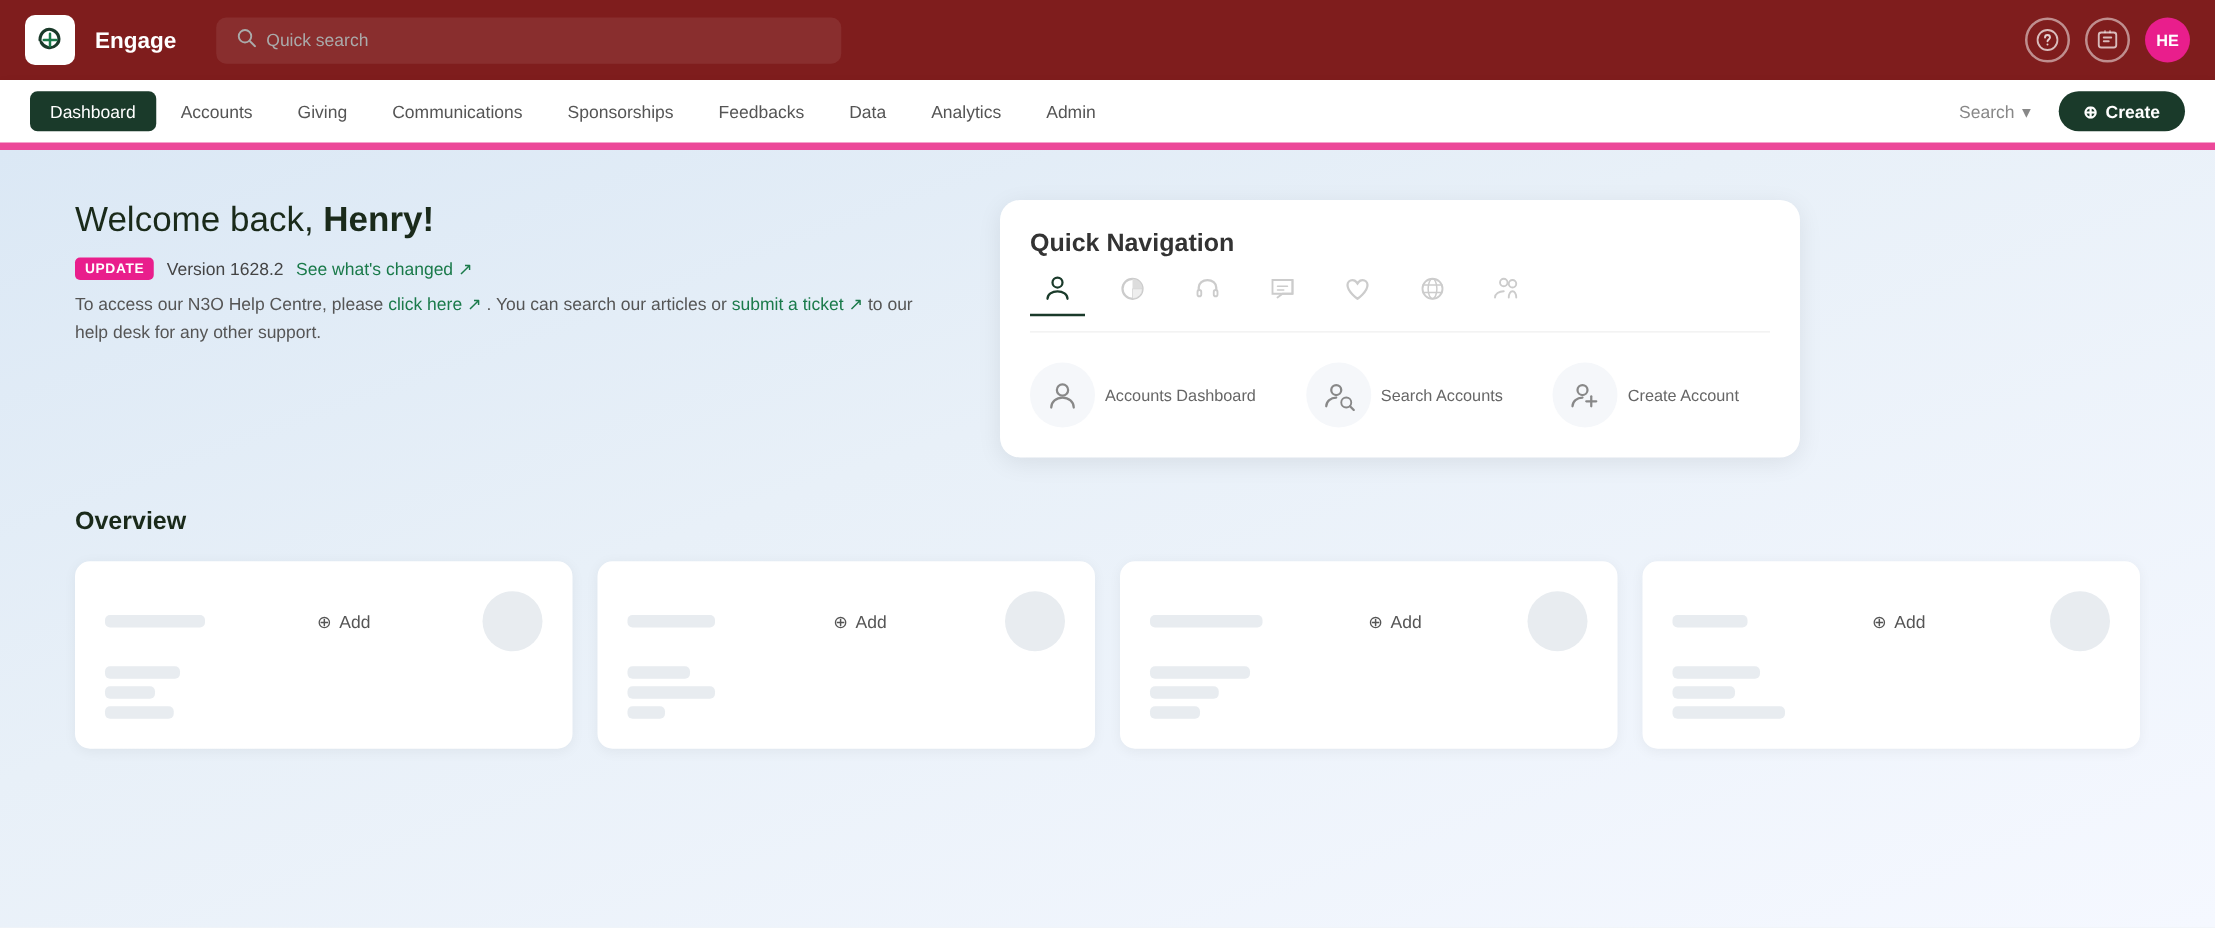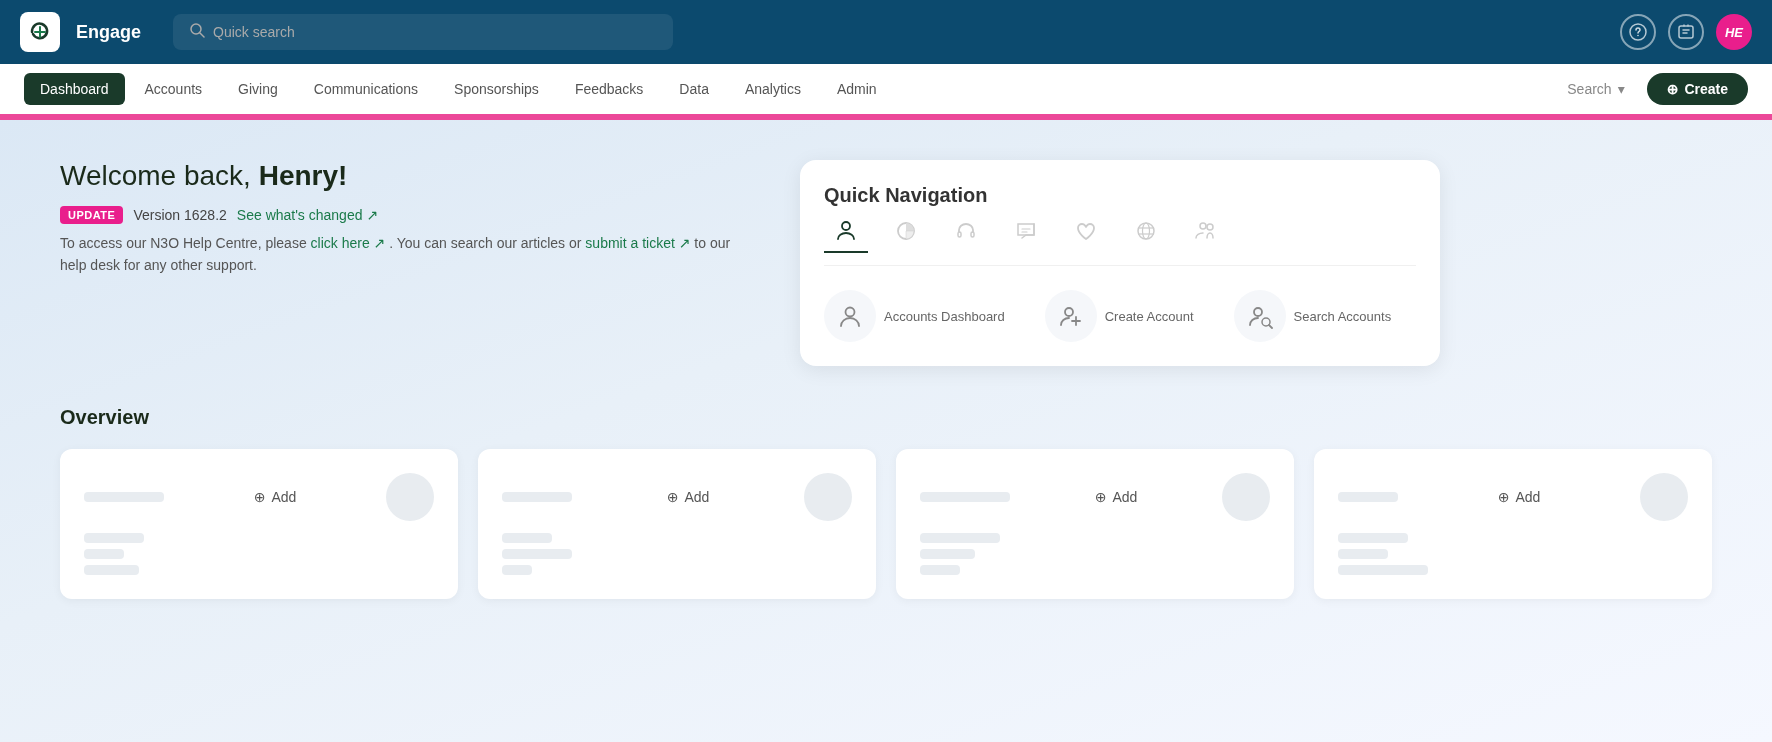--- a/index.html
+++ b/index.html
@@ -1,20 +1,20 @@
 <!DOCTYPE html>
 <html><head>
   <meta charset="utf-8">
   <style>
     * { margin: 0; padding: 0; box-sizing: border-box; }
     body { font-family: -apple-system, BlinkMacSystemFont, 'Segoe UI', sans-serif; background: #f0f4f8; min-width: 1772px; }
 
     
     .topbar {
-      background: #0c4a6e;
+      background: #7f1d1d;
       height: 64px;
       display: flex;
       align-items: center;
       padding: 0 20px;
       gap: 16px;
     }
     .topbar-logo {
       width: 40px; height: 40px;
       background: white;
       border-radius: 8px;
@@ -39,21 +39,20 @@
       max-width: 500px;
       cursor: text;
     }
     .topbar-search-icon { color: #aaa; }
     .topbar-search-placeholder { color: #aaa; font-size: 14px; }
     .topbar-right {
       margin-left: auto;
       display: flex;
       align-items: center;
       gap: 12px;
-      font-style: italic;
     }
     .topbar-icon-btn {
       width: 36px; height: 36px;
       border-radius: 50%;
       border: 2px solid rgba(255,255,255,0.5);
       display: flex; align-items: center; justify-content: center;
       cursor: pointer;
       color: white;
       font-size: 16px;
     }
@@ -479,37 +478,37 @@
               </svg>
           </div>
           <span class="qn-action-label">Accounts Dashboard</span>
         </div>
 
         <div class="qn-action">
           <div class="qn-action-icon">
             <svg width="26" height="26" viewBox="0 0 26 26" fill="none">
                 <circle cx="11" cy="9" r="4" stroke="#888" stroke-width="1.8"></circle>
                 <path d="M3 22C3 18.134 6.582 15 11 15" stroke="#888" stroke-width="1.8" stroke-linecap="round"></path>
-                <line x1="18" y1="14" x2="18" y2="22" stroke="#888" stroke-width="1.8" stroke-linecap="round"></line>
-                <line x1="14" y1="18" x2="22" y2="18" stroke="#888" stroke-width="1.8" stroke-linecap="round"></line>
-              </svg>
-          </div>
-          <span class="qn-action-label">Create Account</span>
+                <circle cx="19" cy="19" r="4" stroke="#888" stroke-width="1.5"></circle>
+                <line x1="22" y1="22" x2="25" y2="25" stroke="#888" stroke-width="1.8" stroke-linecap="round"></line>
+              </svg>
+          </div>
+          <span class="qn-action-label">Search Accounts</span>
         </div>
 
         <div class="qn-action">
           <div class="qn-action-icon">
             <svg width="26" height="26" viewBox="0 0 26 26" fill="none">
                 <circle cx="11" cy="9" r="4" stroke="#888" stroke-width="1.8"></circle>
                 <path d="M3 22C3 18.134 6.582 15 11 15" stroke="#888" stroke-width="1.8" stroke-linecap="round"></path>
-                <circle cx="19" cy="19" r="4" stroke="#888" stroke-width="1.5"></circle>
-                <line x1="22" y1="22" x2="25" y2="25" stroke="#888" stroke-width="1.8" stroke-linecap="round"></line>
-              </svg>
-          </div>
-          <span class="qn-action-label">Search Accounts</span>
+                <line x1="18" y1="14" x2="18" y2="22" stroke="#888" stroke-width="1.8" stroke-linecap="round"></line>
+                <line x1="14" y1="18" x2="22" y2="18" stroke="#888" stroke-width="1.8" stroke-linecap="round"></line>
+              </svg>
+          </div>
+          <span class="qn-action-label">Create Account</span>
         </div>
       </div>
     </div>
   </div>
 
   <div class="overview-section">
     <h2 class="overview-title">Overview</h2>
     <div class="overview-cards">
 
       <div class="overview-card">

